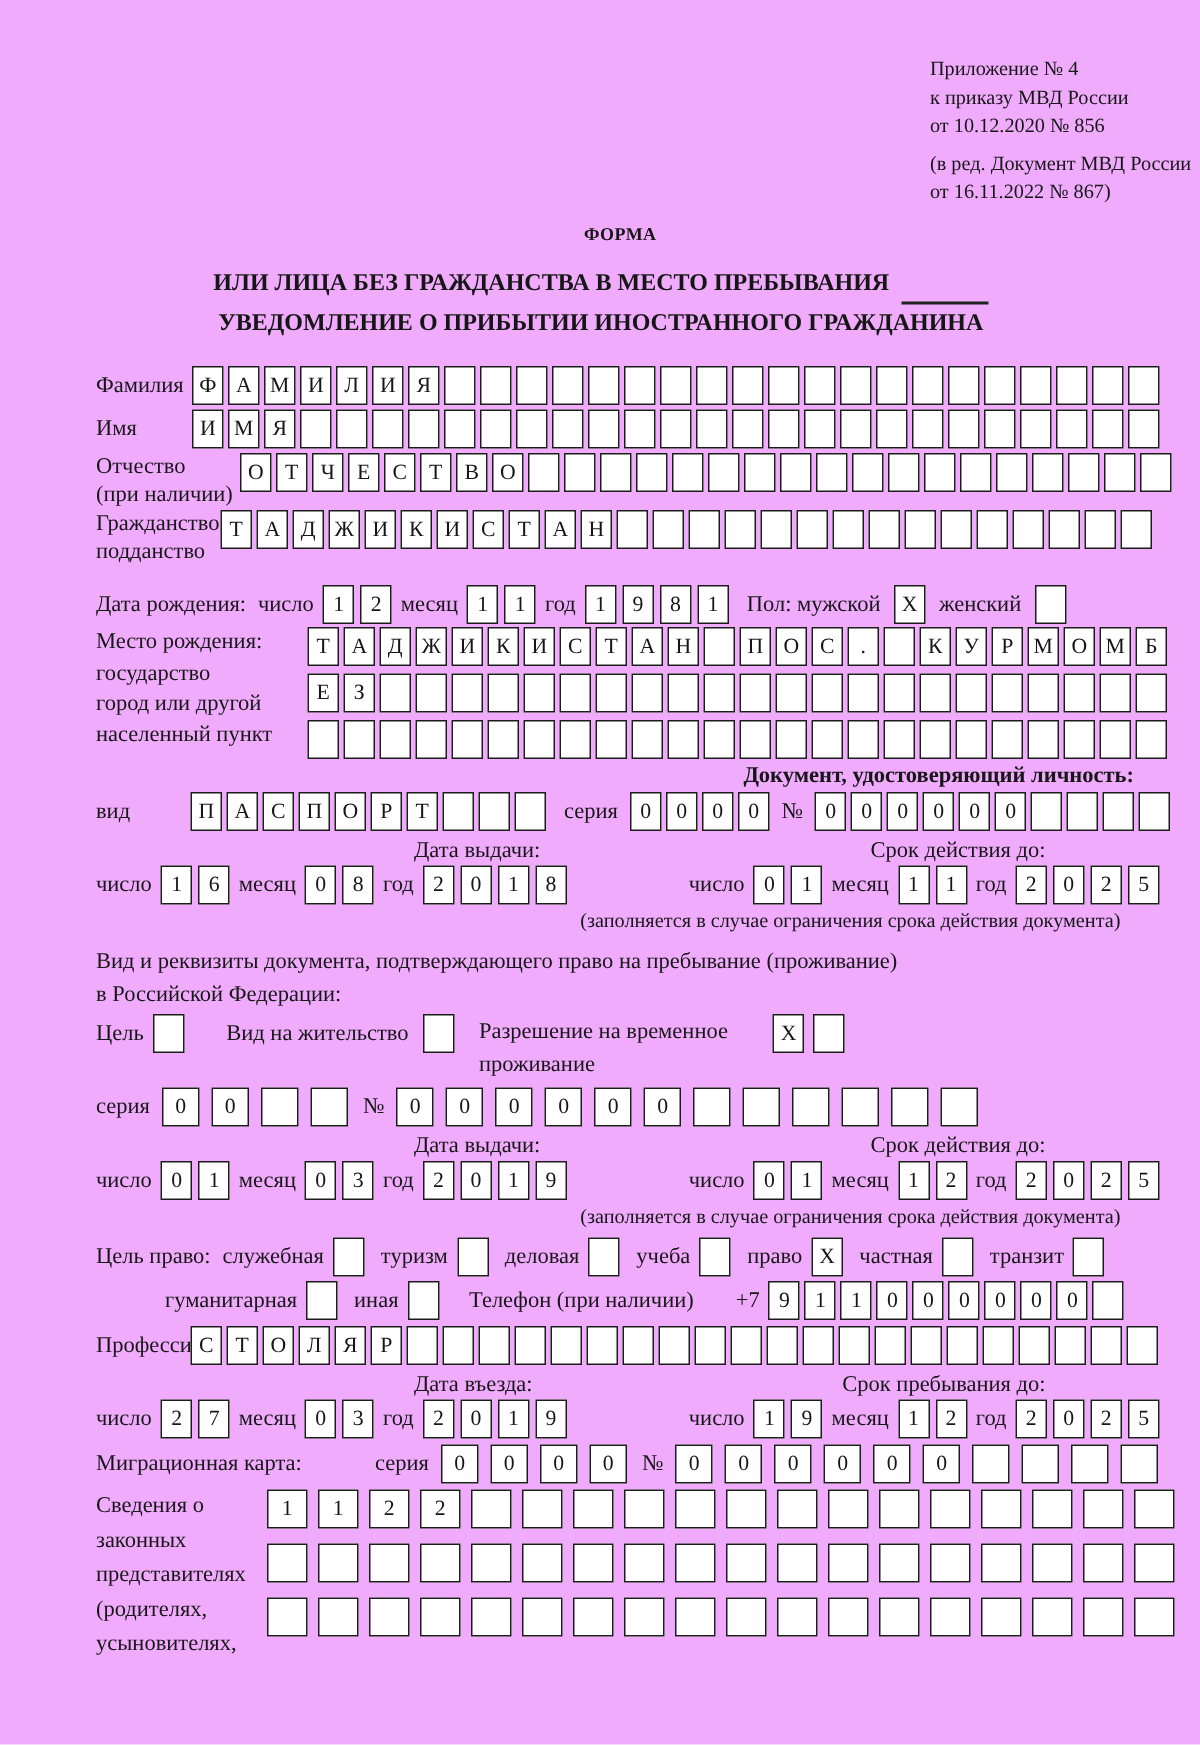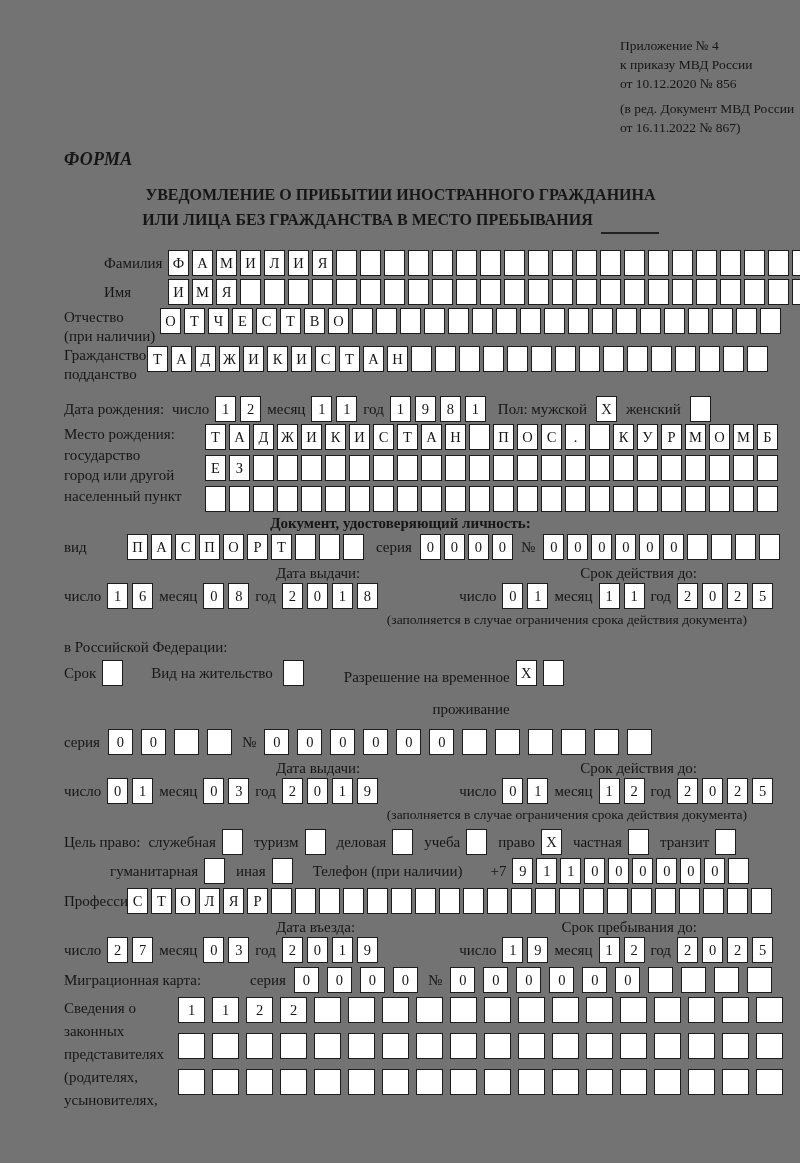--- a/index.html
+++ b/index.html
@@ -1,67 +1,67 @@
 <!DOCTYPE html>
 <html><head>
 <meta charset="utf-8">
 <style>
   * { box-sizing: border-box; }
   html,body { margin:0; padding:0; background:#ffffff; }
   .page {
-    width:800px; height:1163px; background:#737373; color:#161616;
+    width:800px; height:1163px; background:#f0abfc; color:#161616;
     font-family:"Liberation Serif", serif; font-size:15px;
     padding:36px 25px 10px 64px; position:relative; overflow:hidden;
   }
   
   .annex { margin-left:556px; font-size:13.5px; line-height:19px; white-space:nowrap; }
   .annex-note { margin-top:6px; }
-  .forma { margin-top:12px; text-align:left; padding-right:12px; font-weight:bold; font-size:18px; letter-spacing:.3px;font-style:italic; }
+  .forma { margin-top:12px; text-align:center; padding-right:12px; font-weight:bold; font-size:12px; letter-spacing:.3px; }
   .title { margin-top:12px; text-align:center; font-weight:bold; font-size:16px; line-height:25px; position:relative; left:-19px; }
   .blank { display:inline-block; width:58px; border-bottom:2px solid #222; margin-left:8px; }
   .sec { margin-top:16px; font-weight:bold; font-size:15px; white-space:nowrap; }
   
   .row { display:flex; align-items:center; }
   .row.top { align-items:flex-start; }
   .lbl { flex:none; font-size:15px; }
   .lbl2 { flex:none; line-height:19px; }
   .cells { display:flex; gap:3px; flex:none; }
   .cell {
     flex:none; width:21px; height:26px; border:1.5px solid #1c1c1c;
     display:flex; align-items:center; justify-content:center;
     font-size:14.5px; background:#fff;
   }
   .cells.md { gap:8px; } .cells.md .cell { width:25px; }
   .cells.lg { gap:7px; } .cells.lg .cell { width:27px; }
-  .w64{width:64px;margin-left:40px;} .w83{width:83px;} .w96{width:96px;} .w108{width:108px;} .w63{width:63px;} .w148{width:148px;}
+  .w64{width:64px;} .w83{width:83px;} .w96{width:96px;} .w108{width:108px;} .w63{width:63px;} .w148{width:148px;}
   .mt2{margin-top:2px;} .mt3{margin-top:3px;} .mt4{margin-top:4px;} .mt6{margin-top:6px;} .mt12{margin-top:12px;} .mt16{margin-top:16px;}
   
   .dg { display:flex; align-items:center; gap:6px; flex:none; }
   .dg .cells { gap:4px; }
   .dg-label { flex:none; }
   .dates-head { display:flex; margin-top:5px; }
   .dh1 { margin-left:212px; }
   .dh2 { margin-left:auto; margin-right:78px; }
   .dates-row { display:flex; align-items:center; margin-top:1px; }
   .dates-row .dg.right { margin-left:auto; margin-right:2px; }
   .note-r { text-align:right; font-size:13.5px; margin-top:3px; padding-right:28px; }
   
   .gender { display:flex; align-items:center; gap:9px; margin-left:12px; }
   
   .bp { display:flex; align-items:flex-start; margin-top:2px; }
   .bp-labels { width:141px; flex:none; line-height:20.5px; }
   .bp-rows { display:flex; flex-direction:column; gap:5px; }
   
-  .center-b { text-align:center; font-weight:bold; margin-top:3px; position:relative; left:-19px; }
+  .center-b { text-align:right; font-weight:bold; margin-top:3px; position:relative; left:-19px; }
   .gap12{margin-left:12px;} .gap8{margin-left:8px;} .gap10{margin-left:10px;}
   
   .intro { margin-top:8px; line-height:22px; }
   .opts { display:flex; align-items:flex-start; margin-top:2px; }
   .opts .lbl { line-height:26px; }
-  .opt-wide { flex:none; text-align:right; line-height:32px; margin-top:1px; }
+  .opt-wide { flex:none; text-align:left; line-height:22px; margin-top:1px; }
   .ow1 { width:190px; margin-left:16px; }
   .ow2 { width:185px; margin-left:12px; }
   .ml6{margin-left:6px;} .ml10{margin-left:10px;} .ml20{margin-left:20px;} .ml28{margin-left:28px;}
   
   .opt-row { display:flex; align-items:center; }
   .opt-items { display:flex; align-items:center; }
   .opt-items .opt-label { margin:0 6px 0 11px; }
   .opt-items .opt-label:first-child { margin-left:8px; }
   .indent { margin-left:38px; }
   
@@ -80,22 +80,22 @@
     <div>от 10.12.2020 № 856</div>
     <div class="annex-note">
       <div>(в ред. Документ МВД России</div>
       <div>от 16.11.2022 № 867)</div>
     </div>
   </div>
 
   <div class="forma">ФОРМА</div>
 
   <div class="title">
+    <div><span>ИЛИ ЛИЦА БЕЗ ГРАЖДАНСТВА В МЕСТО ПРЕБЫВАНИЯ</span><span class="blank">&nbsp;</span></div>
     <div>УВЕДОМЛЕНИЕ О ПРИБЫТИИ ИНОСТРАННОГО ГРАЖДАНИНА</div>
-    <div><span>ИЛИ ЛИЦА БЕЗ ГРАЖДАНСТВА В МЕСТО ПРЕБЫВАНИЯ</span><span class="blank">&nbsp;</span></div>
   </div>
 
 
   <div class="row mt16">
     <div class="lbl w64">Фамилия</div>
     <div class="cells">
         <div class="cell">Ф</div>
         <div class="cell">А</div>
         <div class="cell">М</div>
         <div class="cell">И</div>
@@ -424,25 +424,26 @@
           <div class="cell">2</div>
           <div class="cell">0</div>
           <div class="cell">2</div>
           <div class="cell">5</div>
         </div>
       </div>
   </div>
   <div class="note-r">(заполняется в случае ограничения срока действия документа)</div>
 
   <div class="intro">
+    <div>Вид и реквизиты документа, подтверждающего право на пребывание (проживание)</div>
     <div>в Российской Федерации:</div>
   </div>
 
   <div class="opts">
-    <span class="lbl">Срок</span>
+    <span class="lbl">Цель</span>
     <div class="cell ml6"></div>
     <span class="lbl ml28">Вид на жительство</span>
     <div class="cell ml10"></div>
     <div class="opt-wide ow1">Разрешение на временное проживание</div>
     <div class="cell ml6">X</div>
     <div class="cell ml6"></div>
   </div>
 
   <div class="row mt4">
     <div class="lbl">серия</div>

